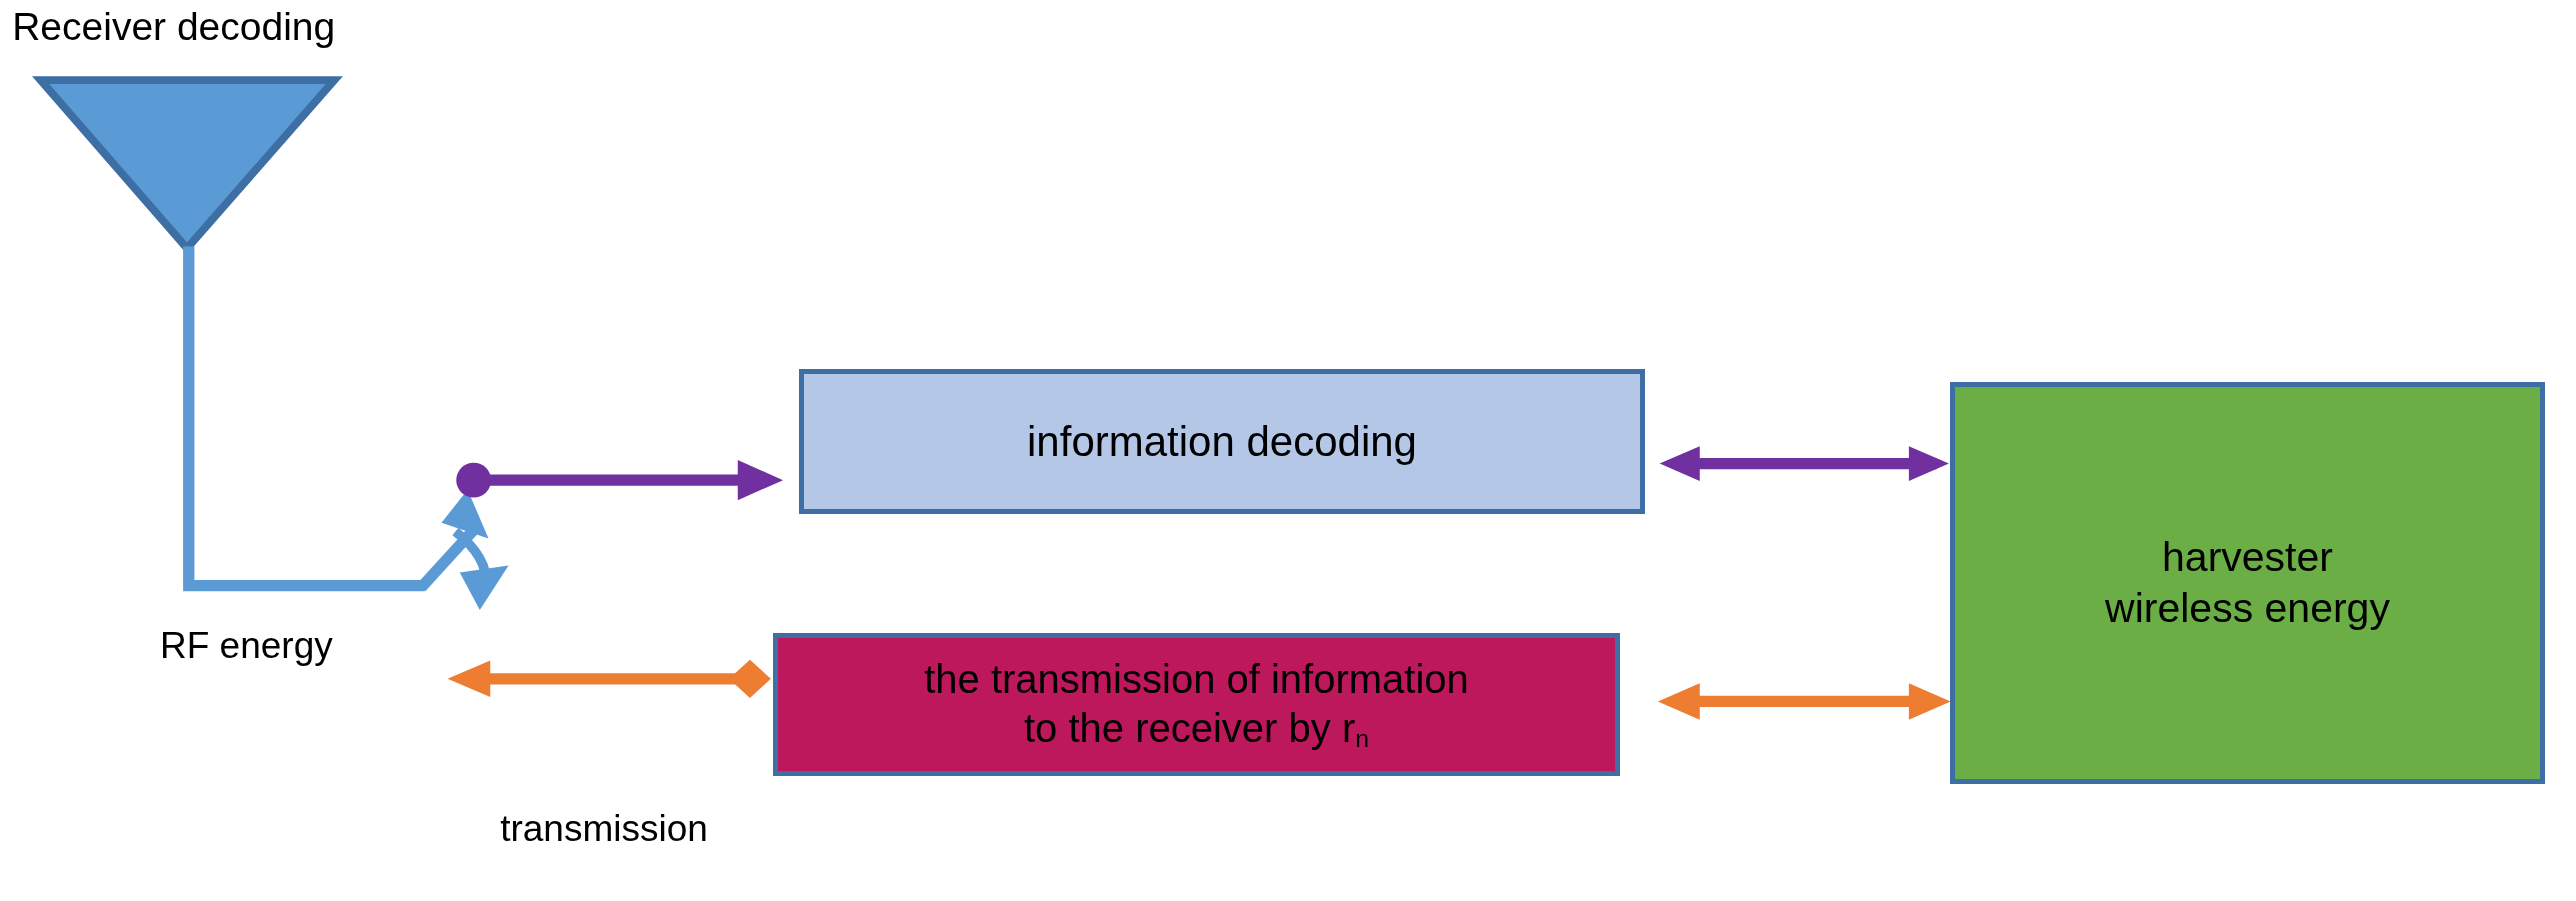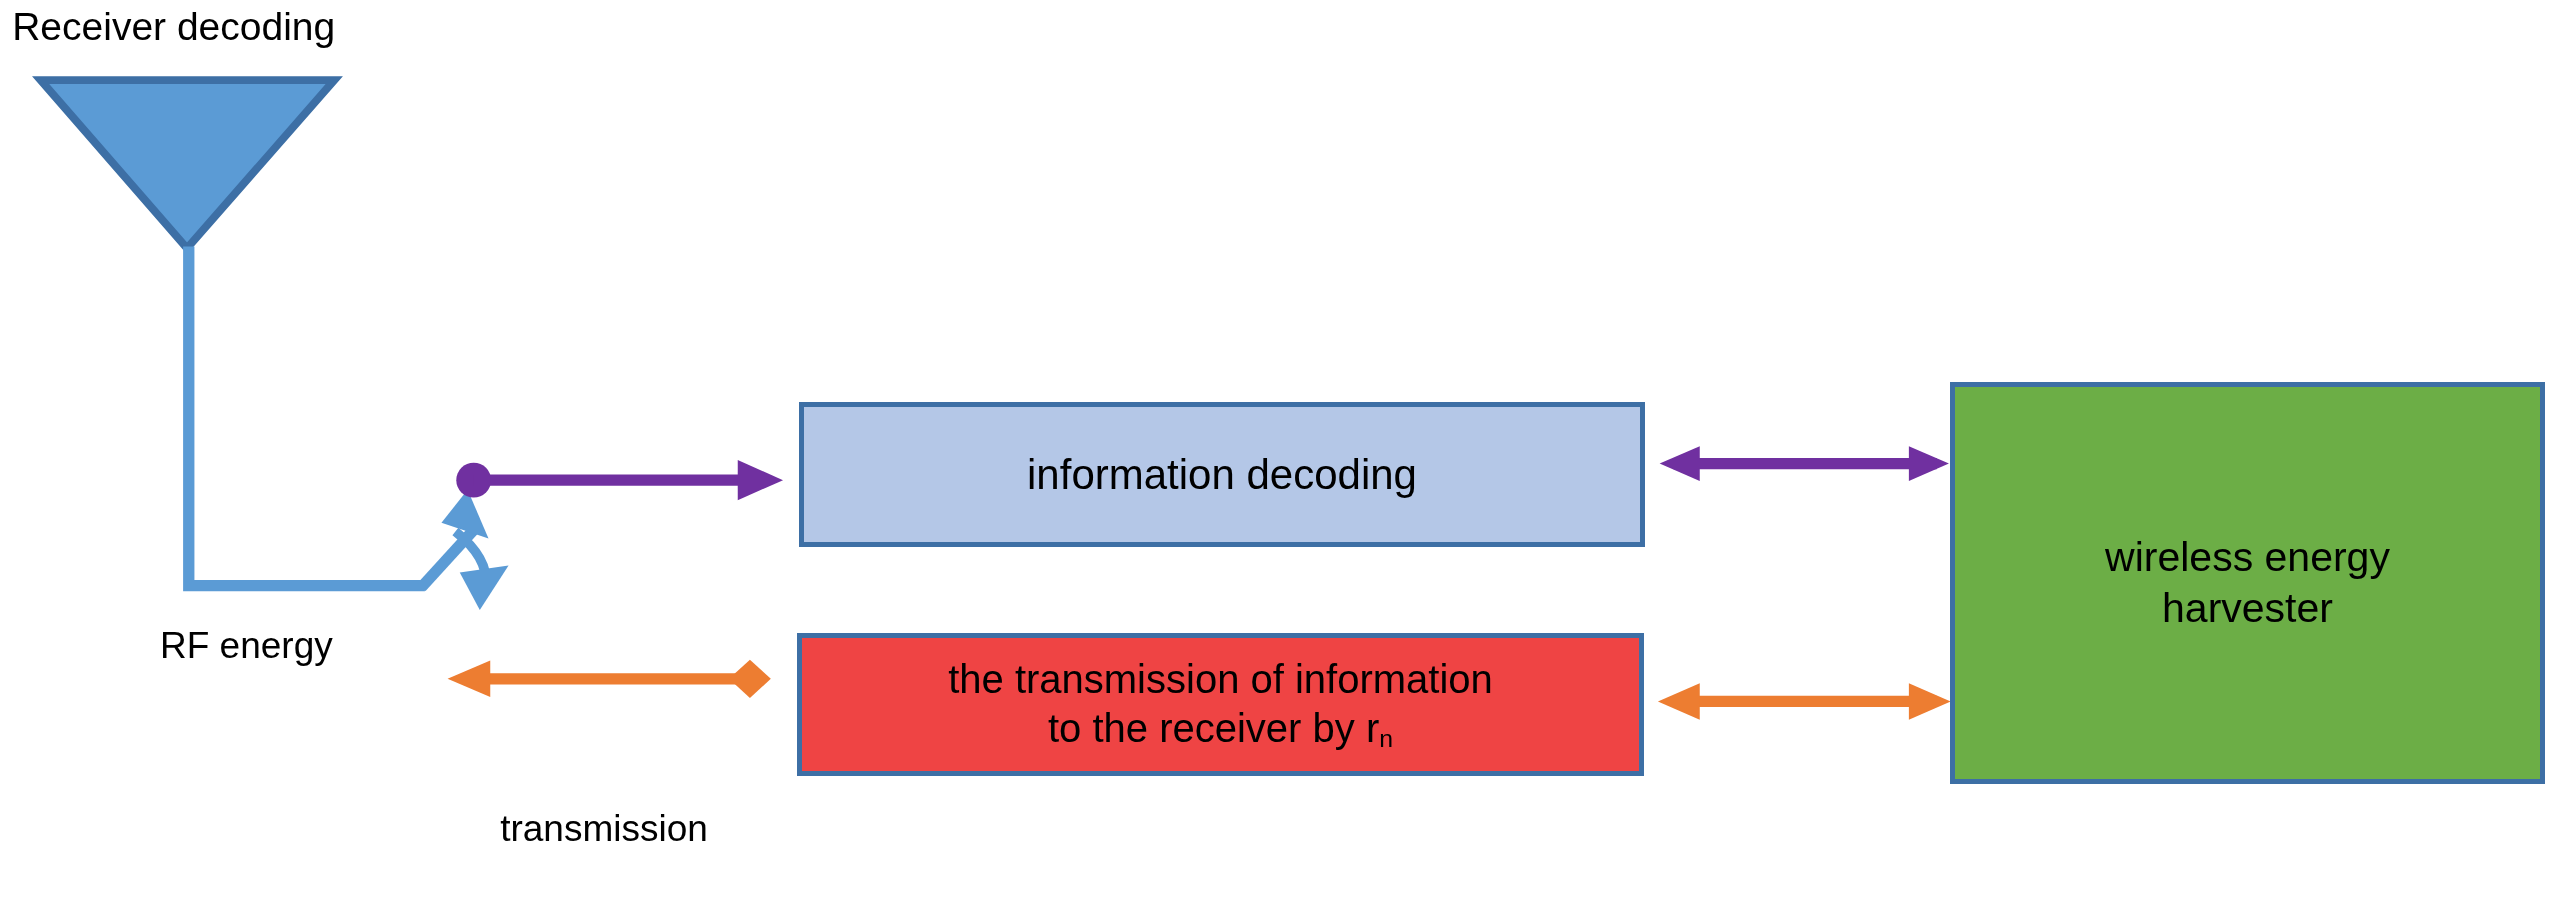--- a/index.html
+++ b/index.html
@@ -60,32 +60,32 @@
     border: 5.2px solid #3d6fa5;
     display: flex;
     align-items: center;
     justify-content: center;
     text-align: center;
     color: #000000;
     font-family: "Liberation Sans", sans-serif;
   }
   .box-decoding {
     left: 799px;
-    top: 402px;
+    top: 369px;
     width: 846px;
     height: 145px;
     background: #b4c7e7;
     font-size: 42px;
   }
   .box-transmission {
-    left: 797px;
+    left: 773px;
     top: 633px;
     width: 847px;
     height: 143px;
-    background: #ef4444;
+    background: #be185d;
     font-size: 40px;
     line-height: 1.22;
   }
   .box-harvester {
     left: 1950px;
     top: 382px;
     width: 595px;
     height: 402px;
     background: #6cae46;
     font-size: 41px;
@@ -150,19 +150,19 @@
 
   <div class="box box-transmission">
     <span>
       <span class="box-text">the transmission of information</span>
       <span class="box-text"><span>to the receiver by r</span><sub>n</sub></span>
     </span>
   </div>
 
   <div class="box box-harvester">
     <span>
+      <span class="box-text">harvester</span>
       <span class="box-text">wireless energy</span>
-      <span class="box-text">harvester</span>
     </span>
   </div>
 
 </div>
 
 
 </body></html>

